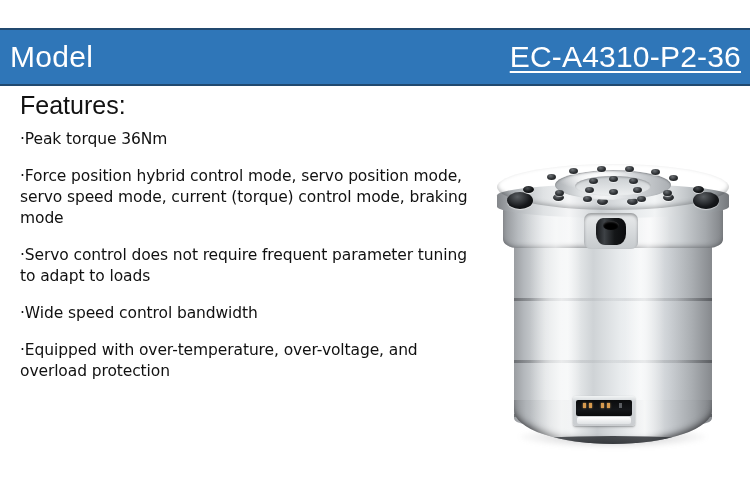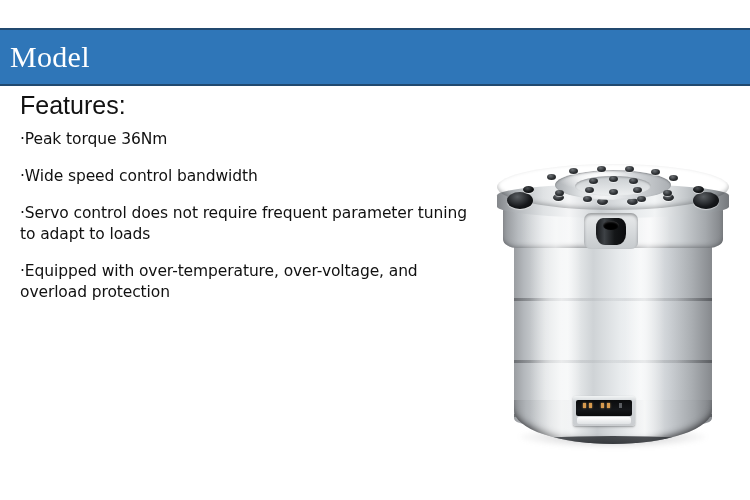--- a/index.html
+++ b/index.html
@@ -42,21 +42,21 @@
     background: #2f76b8;
     border-top: 2px solid #21496f;
     border-bottom: 2px solid #21496f;
     box-sizing: border-box;
     display: flex;
     align-items: center;
     justify-content: space-between;
   }
   .banner-label {
     color: #ffffff;
-    font-family: Liberation Serif, serif;
+    font-family: Liberation Sans, sans-serif;
     font-size: 30px;
     font-weight: 400;
     letter-spacing: 0.3px;
     padding-left: 10px;
     line-height: 1;
   }
   .banner-value {
     color: #ffffff;
     font-family: "Liberation Sans", sans-serif;
     font-size: 30px;
@@ -407,30 +407,32 @@
 </style>
 </head>
 <body>
 
 <div class="page">
 
   <div class="top-gutter"></div>
 
   <div class="model-banner">
     <div class="banner-label">Model</div>
+    <div class="banner-value">EC-A4310-P2-36</div>
   </div>
 
   <div class="content">
 
     <div class="features">
       <div class="features-title">Features:</div>
 
       <p class="feature-item">·Peak torque 36Nm</p>
+      <p class="feature-item">·Force position hybrid control mode, servo position mode, servo speed mode, current (torque) control mode, braking mode</p>
+      <p class="feature-item">·Servo control does not require frequent parameter tuning to adapt to loads</p>
       <p class="feature-item">·Wide speed control bandwidth</p>
-      <p class="feature-item">·Servo control does not require frequent parameter tuning to adapt to loads</p>
       <p class="feature-item">·Equipped with over-temperature, over-voltage, and overload protection</p>
     </div>
 
     <div class="product-figure">
       <div class="actuator">
 
         <div class="shadow"></div>
 
         <div class="drum">
           <div class="groove g1"></div>

